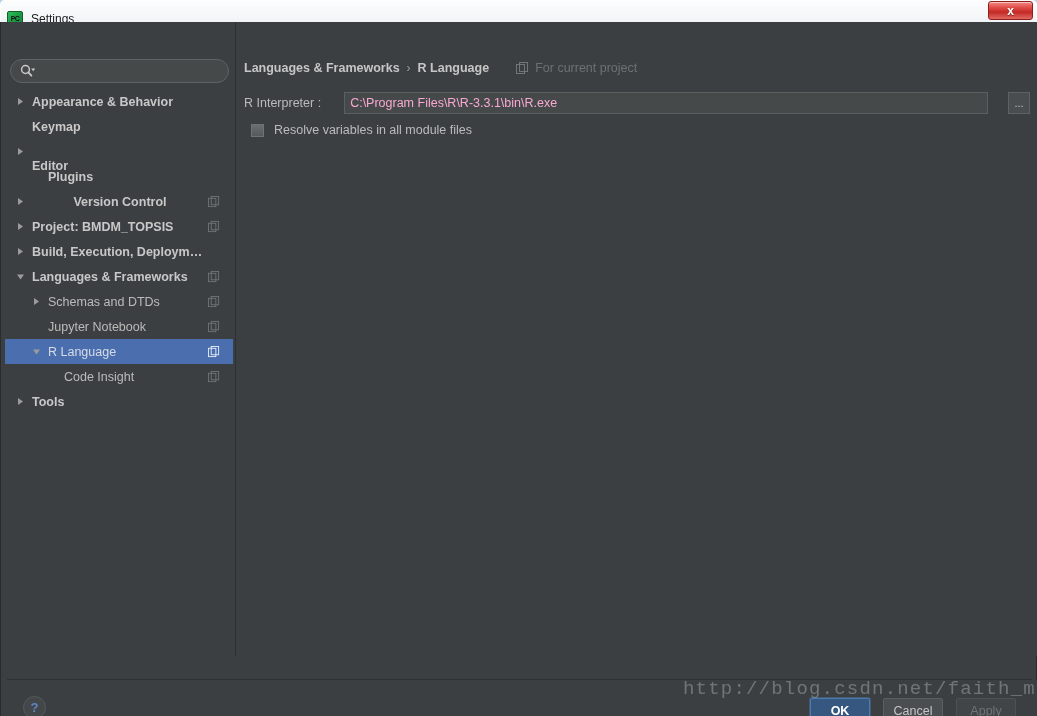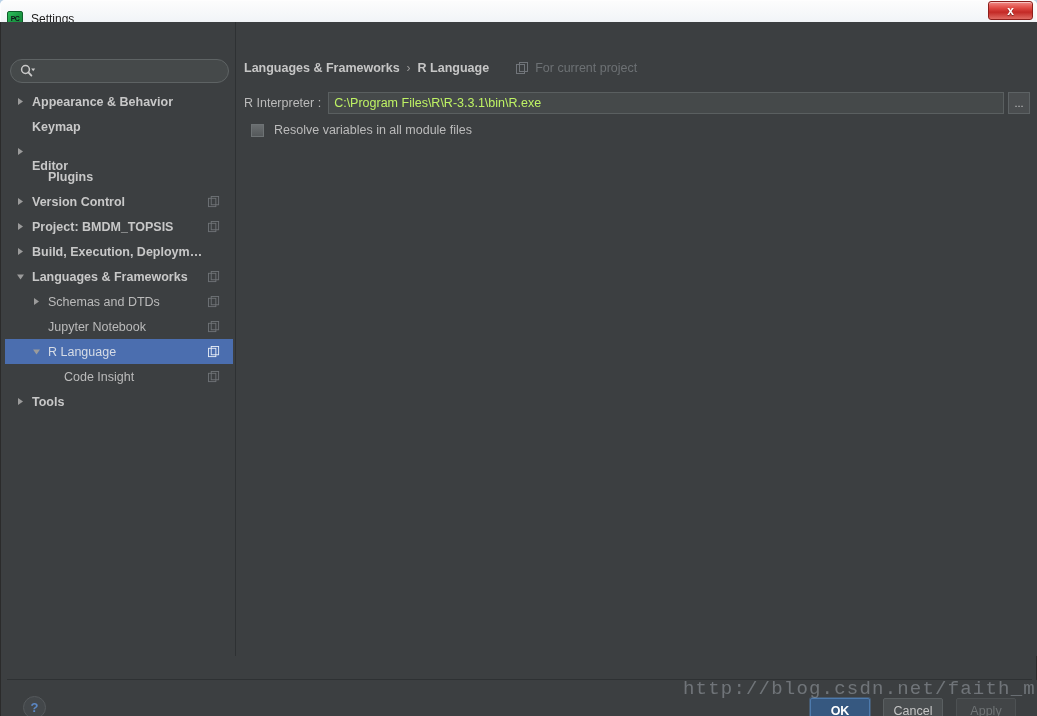--- a/index.html
+++ b/index.html
@@ -244,33 +244,34 @@
     font-size: 12.5px;
     color: #6d7174;
   }
 
   .field-row {
     position: absolute;
     left: 7px; top: 70px;
     width: 786px;
     display: flex;
     align-items: center;
+    gap: 16px;
   }
   .field-label {
     font-size: 12.5px;
     color: #bbbbbb;
     white-space: nowrap;
     margin-right: 7px;
   }
   .text-field {
     flex: 1;
     height: 22px;
     background: #45494a;
     border: 1px solid #5a5f60;
-    color: #bef264;
+    color: #f9a8d4;
     font-family: "Liberation Sans", sans-serif;
     font-size: 12.5px;
     padding: 0 5px;
     outline: none;
   }
   .browse-btn {
     width: 22px; height: 22px;
     margin-left: 4px;
     background: #4a4d4f;
     border: 1px solid #5d6264;
@@ -457,21 +458,21 @@
             <div class="tree-arrow" style="margin-left: 8px;"></div>
             <span class="tree-label" style="margin-left: 21px;">Plugins</span>
             <span class="module-icon"></span>
           </div>
           <div class="tree-row bold">
             <div class="tree-arrow" style="margin-left: 8px;">
               <svg width="9" height="9" viewBox="0 0 9 9">
                 <polygon points="2,1 7,4.5 2,8" fill="#9b9b9b"></polygon>
               </svg>
             </div>
-            <span class="tree-label" style="margin-left: 5px;">Version Control</span>
+            <span class="tree-label" style="margin-left: 5px; text-align: center;">Version Control</span>
             <span class="module-icon">
               <svg width="12" height="12" viewBox="0 0 13 13">
                 <rect x="0.5" y="2.5" width="8" height="9" fill="none" stroke="#6f7376" stroke-width="1"></rect>
                 <rect x="3.5" y="0.5" width="8" height="9" fill="none" stroke="#6f7376" stroke-width="1"></rect>
               </svg>
             </span>
           </div>
           <div class="tree-row bold">
             <div class="tree-arrow" style="margin-left: 8px;">
               <svg width="9" height="9" viewBox="0 0 9 9">

